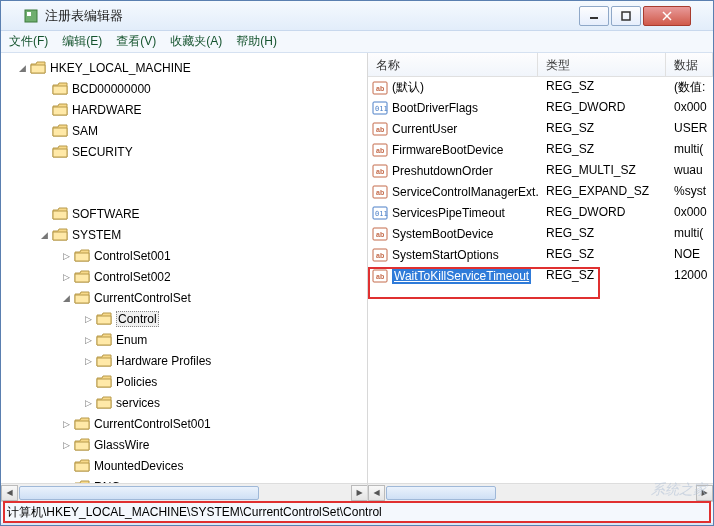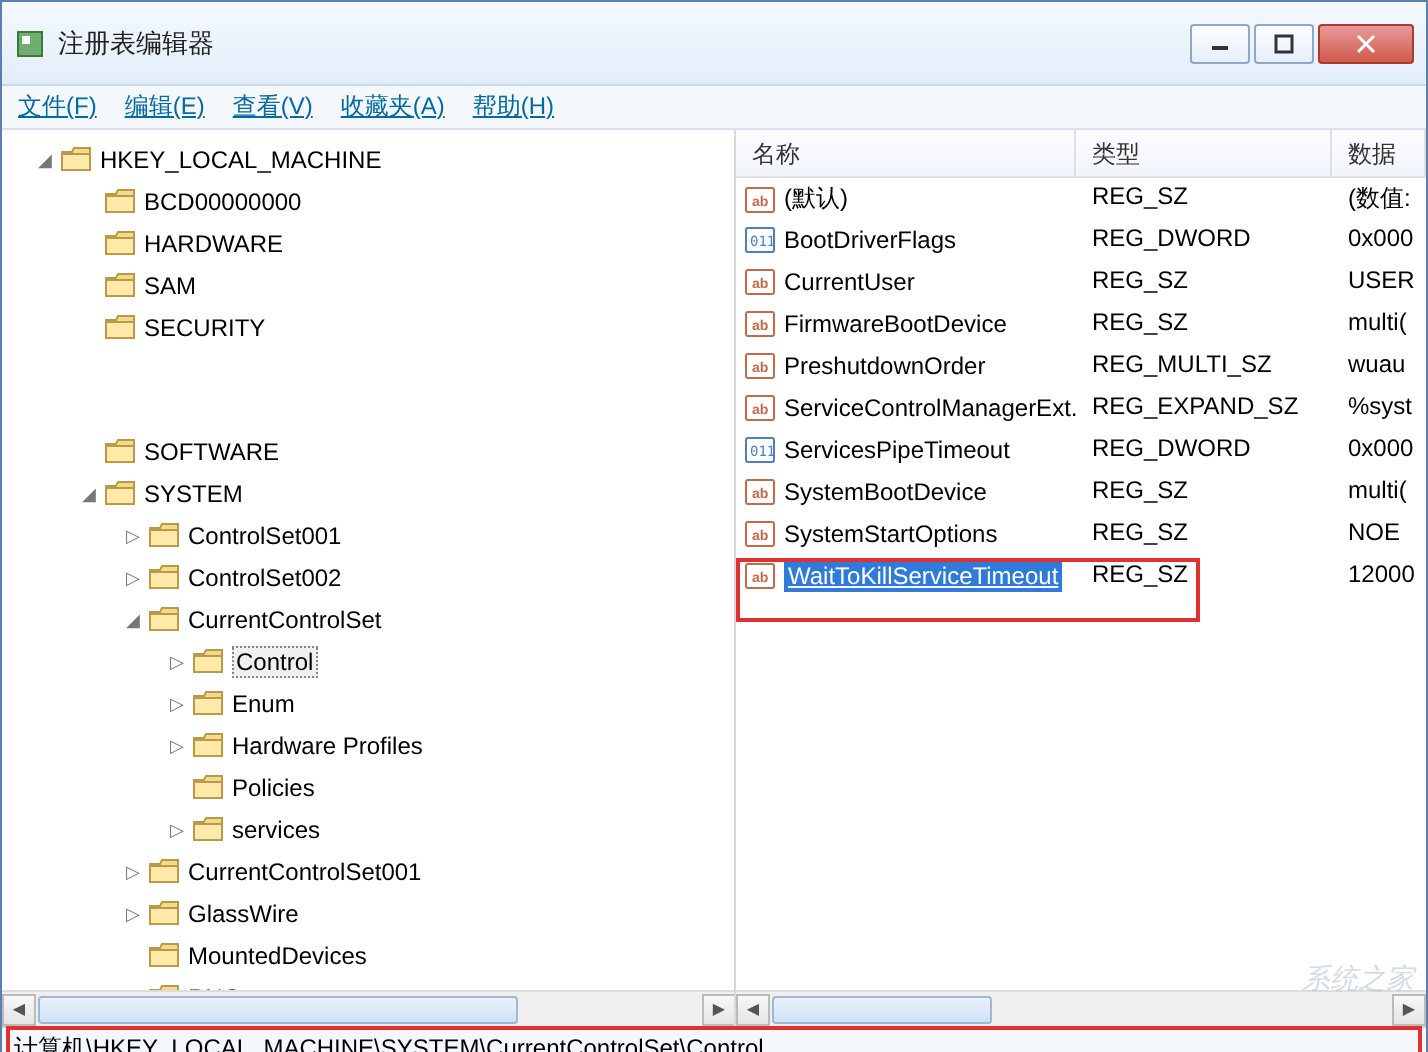--- a/index.html
+++ b/index.html
@@ -1,25 +1,25 @@
 <!DOCTYPE html>
 <html><head>
 <meta charset="utf-8">
 <style>
 * { box-sizing: border-box; margin: 0; padding: 0; }
 body { font-family: "Microsoft YaHei", Tahoma, sans-serif; font-size: 12px; background: #fff; }
 .window { width: 714px; height: 526px; border: 1px solid #5a7fb0; background: linear-gradient(to bottom, #e8f0fb, #dae7f7); position: relative; }
-.titlebar { height: 42px; display: flex; align-items: center; padding: 0 6px; background: linear-gradient(to bottom, #f5f9fe, #e2edfa); border-bottom: 1px solid #c8d8ed; }
+.titlebar { height: 30px; display: flex; align-items: center; padding: 0 22px; background: linear-gradient(to bottom, #f5f9fe, #e2edfa); border-bottom: 1px solid #c8d8ed; }
 .titlebar-icon { width: 16px; height: 16px; margin-right: 6px; }
 .titlebar-text { flex: 1; font-size: 13px; color: #222; }
 .win-btns { display: flex; gap: 2px; }
 .win-btn { width: 30px; height: 20px; border: 1px solid #8fa8c8; border-radius: 2px; display: flex; align-items: center; justify-content: center; background: linear-gradient(to bottom, #fdfdfe, #e6eefc); cursor: pointer; }
 .win-btn.close { width: 48px; background: linear-gradient(to bottom, #e89a9a, #d05a4a); border-color: #a83b2e; color: #fff; }
 .menubar { height: 22px; display: flex; align-items: center; padding: 0 8px; background: #f4f8fd; border-bottom: 1px solid #d5e1f1; gap: 14px; }
-.menu-item { color: #0369a1; cursor: pointer; text-decoration: underline; }
+.menu-item { color: #14532d; cursor: pointer; }
 .content { display: flex; height: 448px; background: #fff; }
 .tree-pane { width: 367px; border-right: 1px solid #d8d8d8; overflow: hidden; padding: 4px 0; position: relative; }
 .list-pane { flex: 1; position: relative; overflow: hidden; }
 .tree { padding-left: 4px; }
 .tree-row { display: flex; align-items: center; height: 21px; white-space: nowrap; cursor: pointer; }
 .exp { width: 11px; height: 11px; display: inline-flex; align-items: center; justify-content: center; margin-right: 2px; color: #777; font-size: 9px; }
 .folder-icon { width: 16px; height: 14px; margin-right: 4px; display: inline-block; }
 .folder-icon svg { width: 16px; height: 14px; }
 .tree-label { color: #000; }
 .tree-label.selected { border: 1px dotted #888; background: #f0f0f0; padding: 0 1px; }

